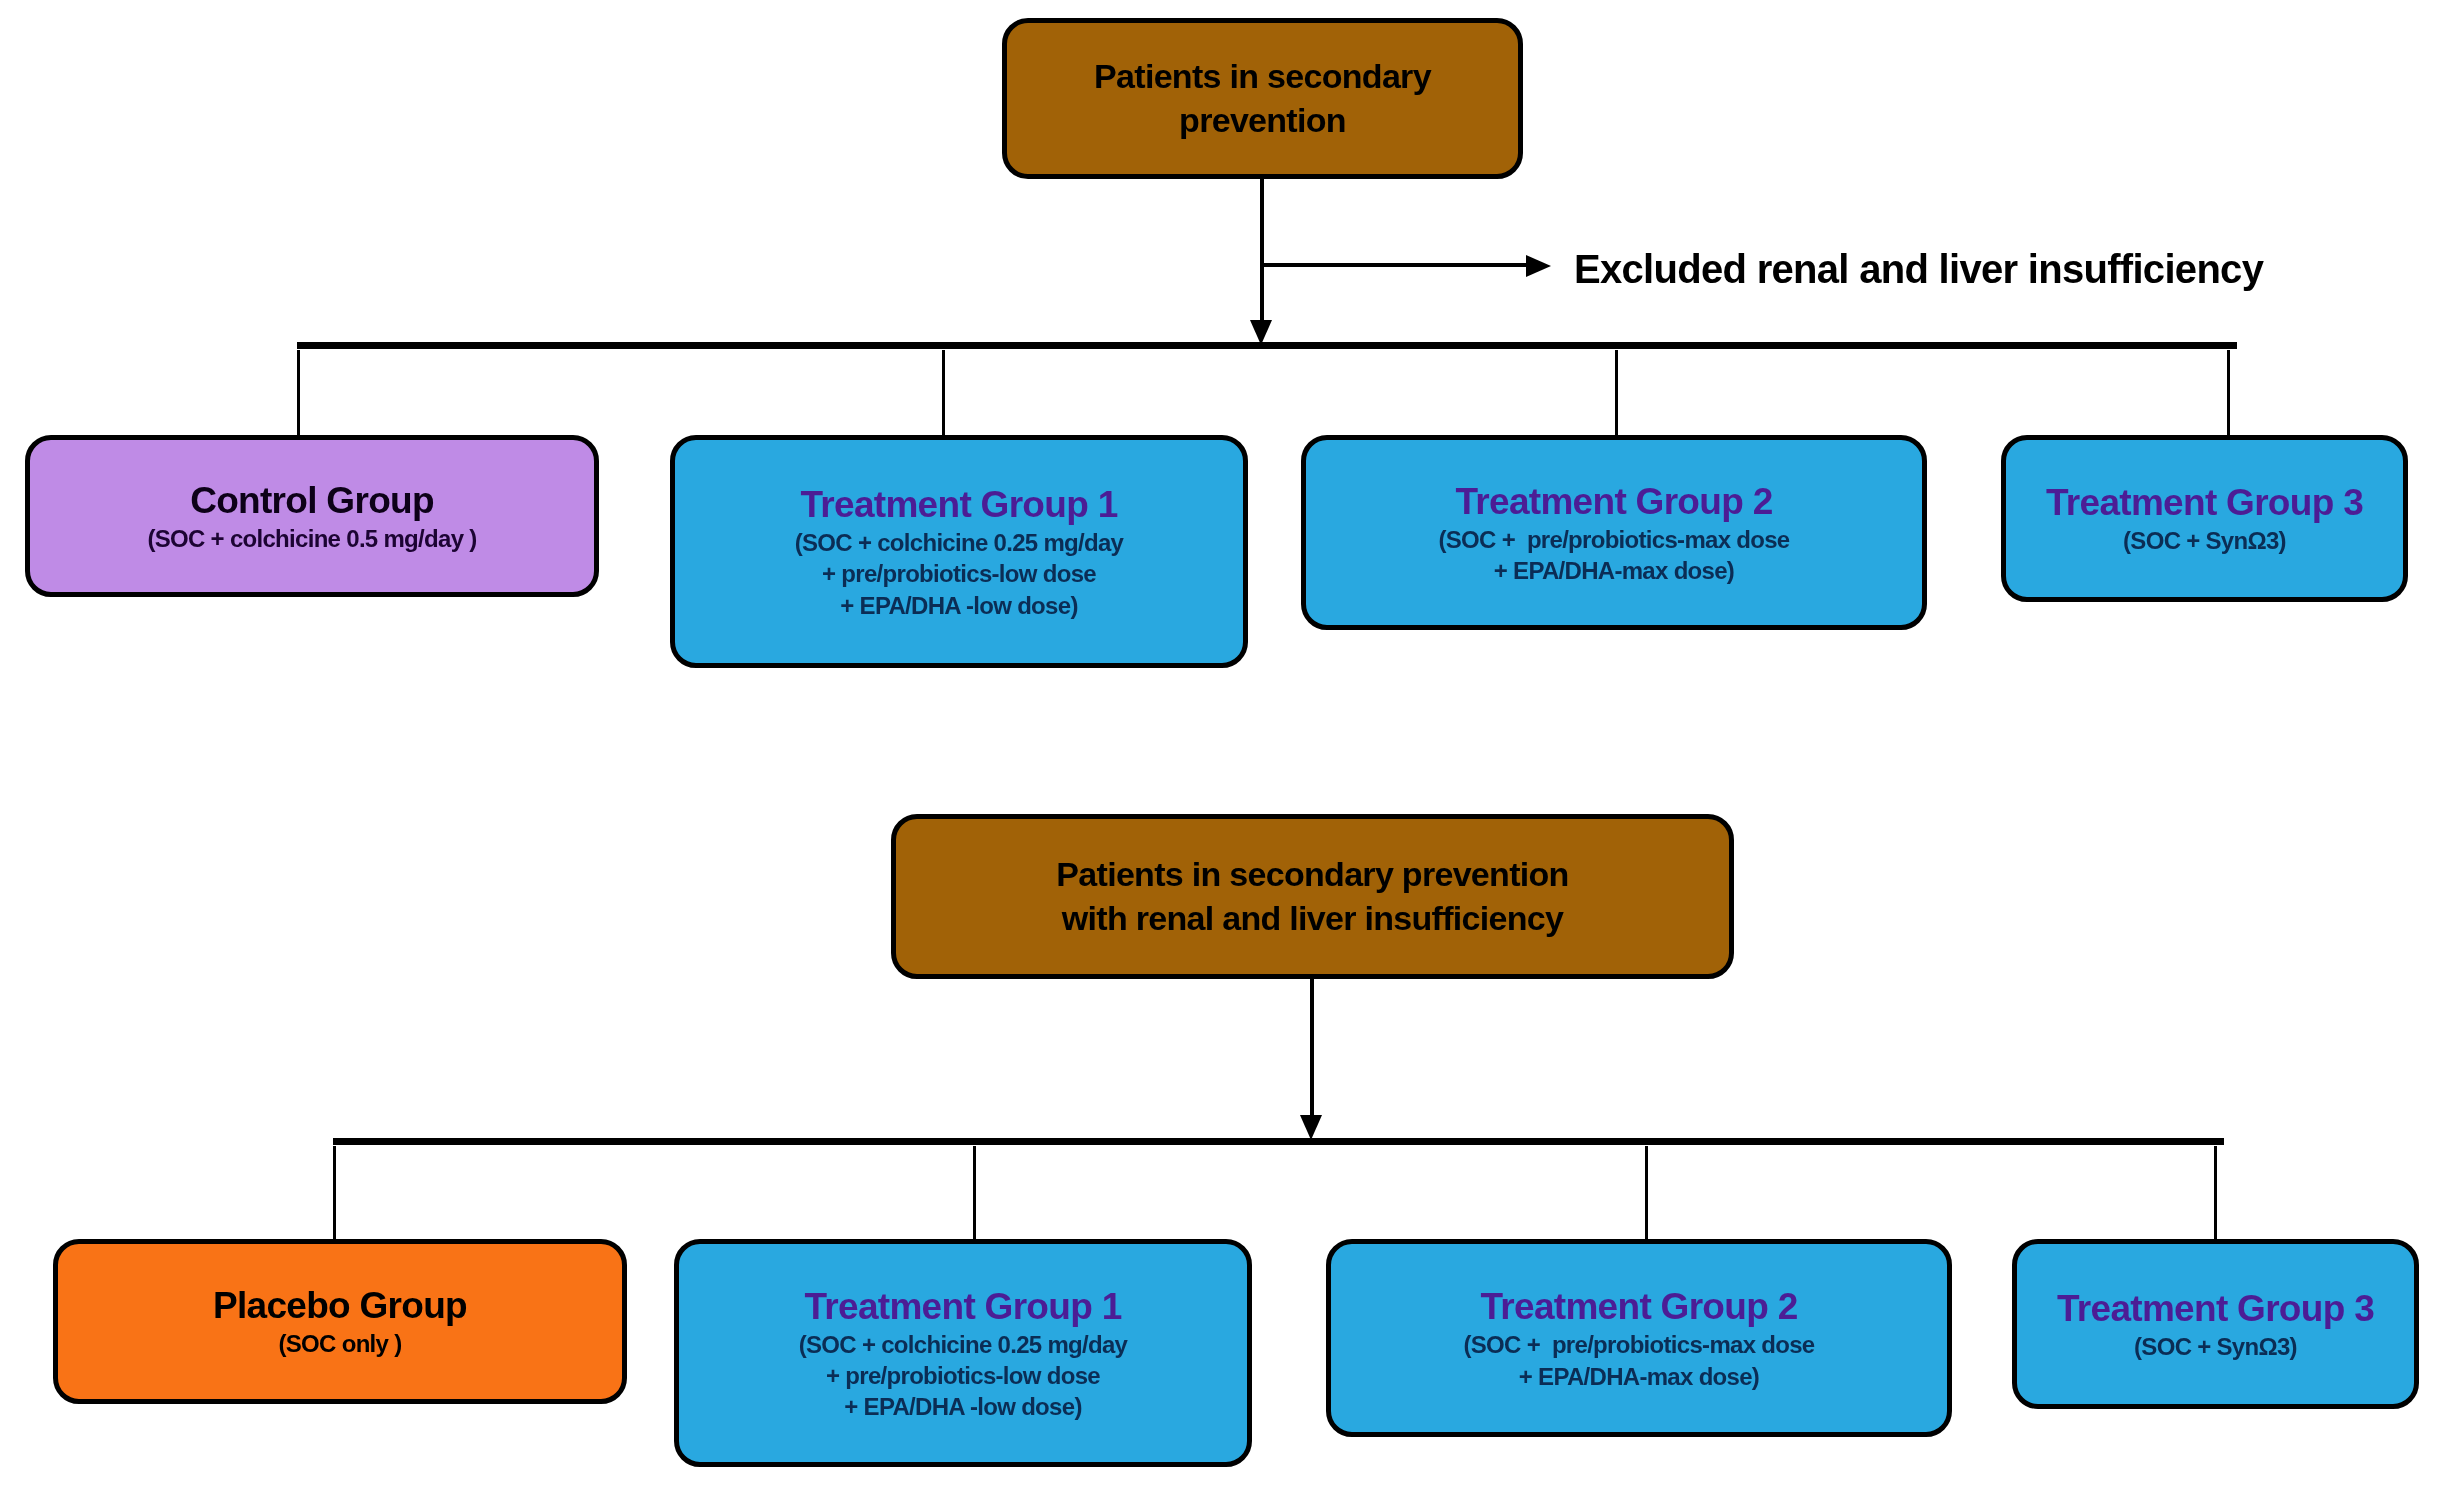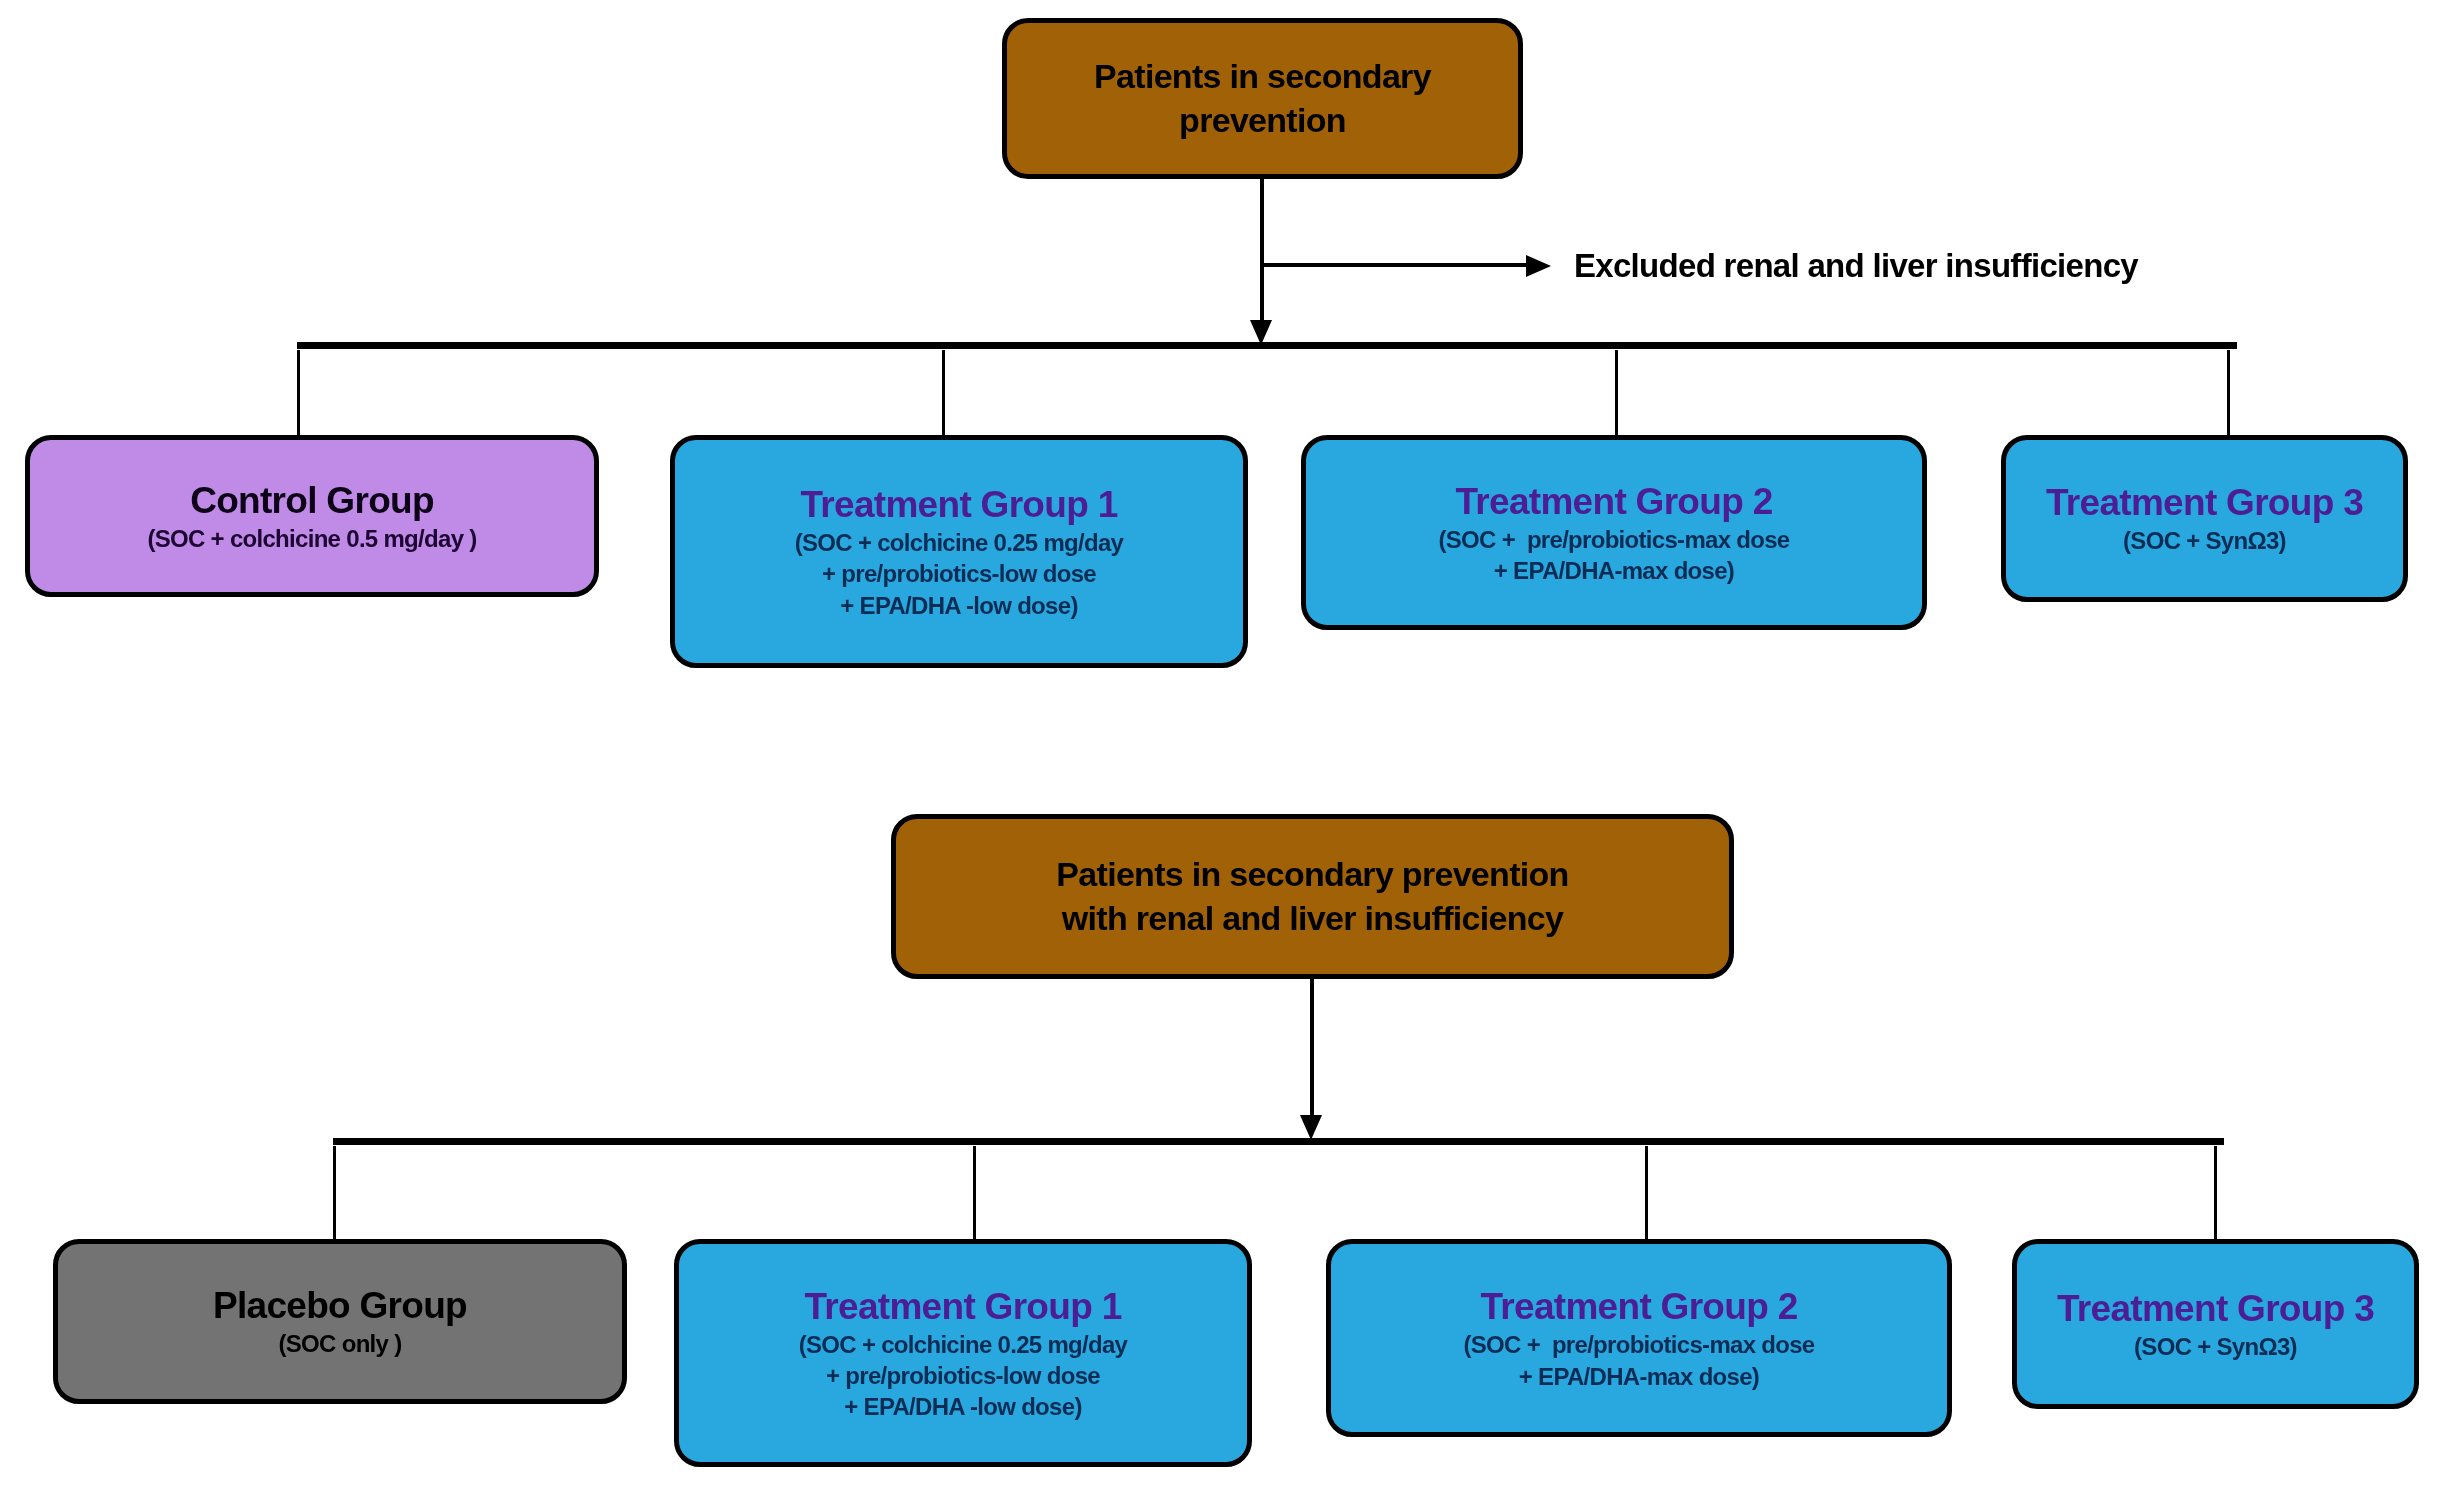--- a/index.html
+++ b/index.html
@@ -19,21 +19,21 @@
   .box.purple .sub{color:#1c0433;}
   .headerbox .htext{font-weight:700;font-size:34px;line-height:1.28;color:#000;
        white-space:pre-line;letter-spacing:-0.7px;}
 
   
   .hline,.vline{position:absolute;background:#000;}
   .arrow-down{position:absolute;width:0;height:0;
        border-left:11.7px solid transparent;border-right:11.7px solid transparent;border-top:25px solid #000;}
   .arrow-right{position:absolute;width:0;height:0;
        border-top:11px solid transparent;border-bottom:11px solid transparent;border-left:25px solid #000;}
-  .note{position:absolute;font-weight:700;font-size:33px;color:#000;white-space:nowrap;letter-spacing:-0.7px;}
+  .note{position:absolute;font-weight:700;font-size:40px;color:#000;white-space:nowrap;letter-spacing:-0.7px;}
 
   
   #h1{left:1002px;top:18.3px;width:521px;height:161px;}
   #vl1{left:1260px;top:178px;width:3.7px;height:146px;}
   #ah1{left:1250px;top:320px;}
   #excl-line{left:1262px;top:263px;width:265px;height:3.7px;}
   #excl-ah{left:1526px;top:255px;}
   #excl-text{left:1574px;top:247px;}
   #bar1{left:297px;top:342px;width:1940px;height:7.3px;}
   #c11{left:297px;top:350px;width:2.9px;height:86px;}
@@ -112,21 +112,21 @@
 
   <div class="vline" id="vl2"></div>
   <div class="arrow-down" id="ah2"></div>
 
   <div class="hline" id="bar2"></div>
   <div class="vline" id="c21"></div>
   <div class="vline" id="c22"></div>
   <div class="vline" id="c23"></div>
   <div class="vline" id="c24"></div>
 
-  <div class="box" id="g-placebo" style="background-color: #737373;">
+  <div class="box" id="g-placebo" style="background-color: #f97316;">
     <div class="title">Placebo Group</div>
     <div class="sub">(SOC only )</div>
   </div>
 
   <div class="box blue" id="g-b1" style="background-color: rgb(41, 168, 224);">
     <div class="title">Treatment Group 1</div>
     <div class="sub">(SOC + colchicine 0.25 mg/day</div>
     <div class="sub">+ pre/probiotics-low dose</div>
     <div class="sub">+ EPA/DHA -low dose)</div>
   </div>

